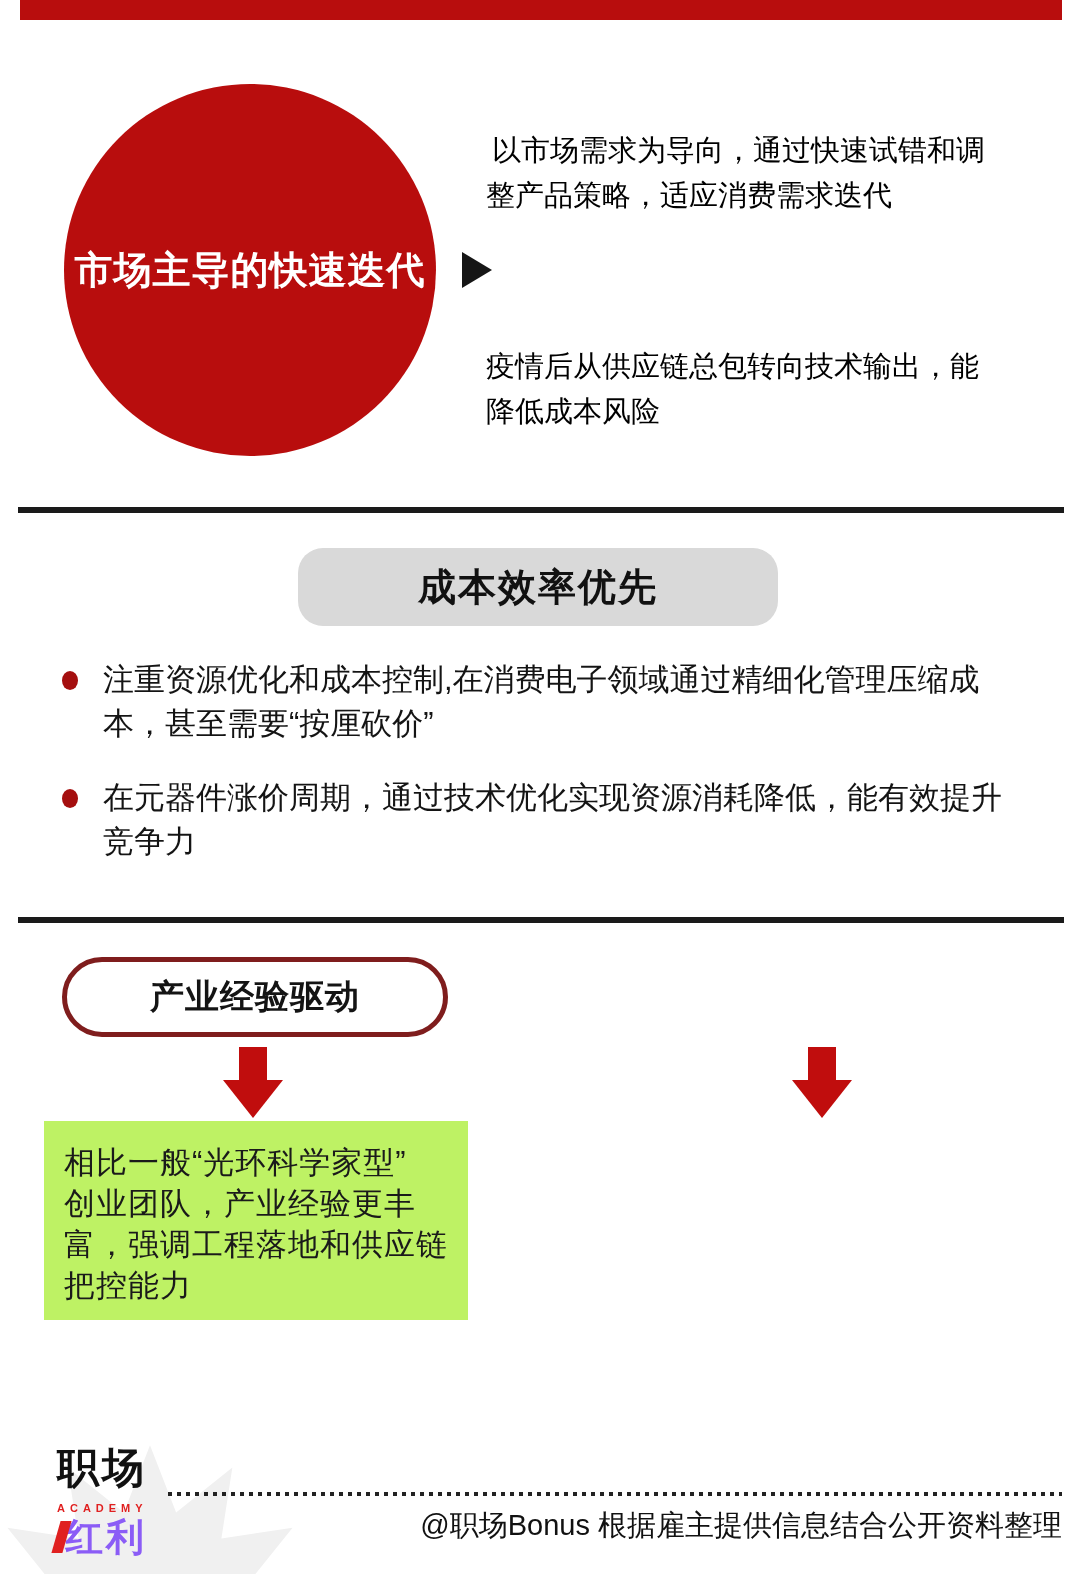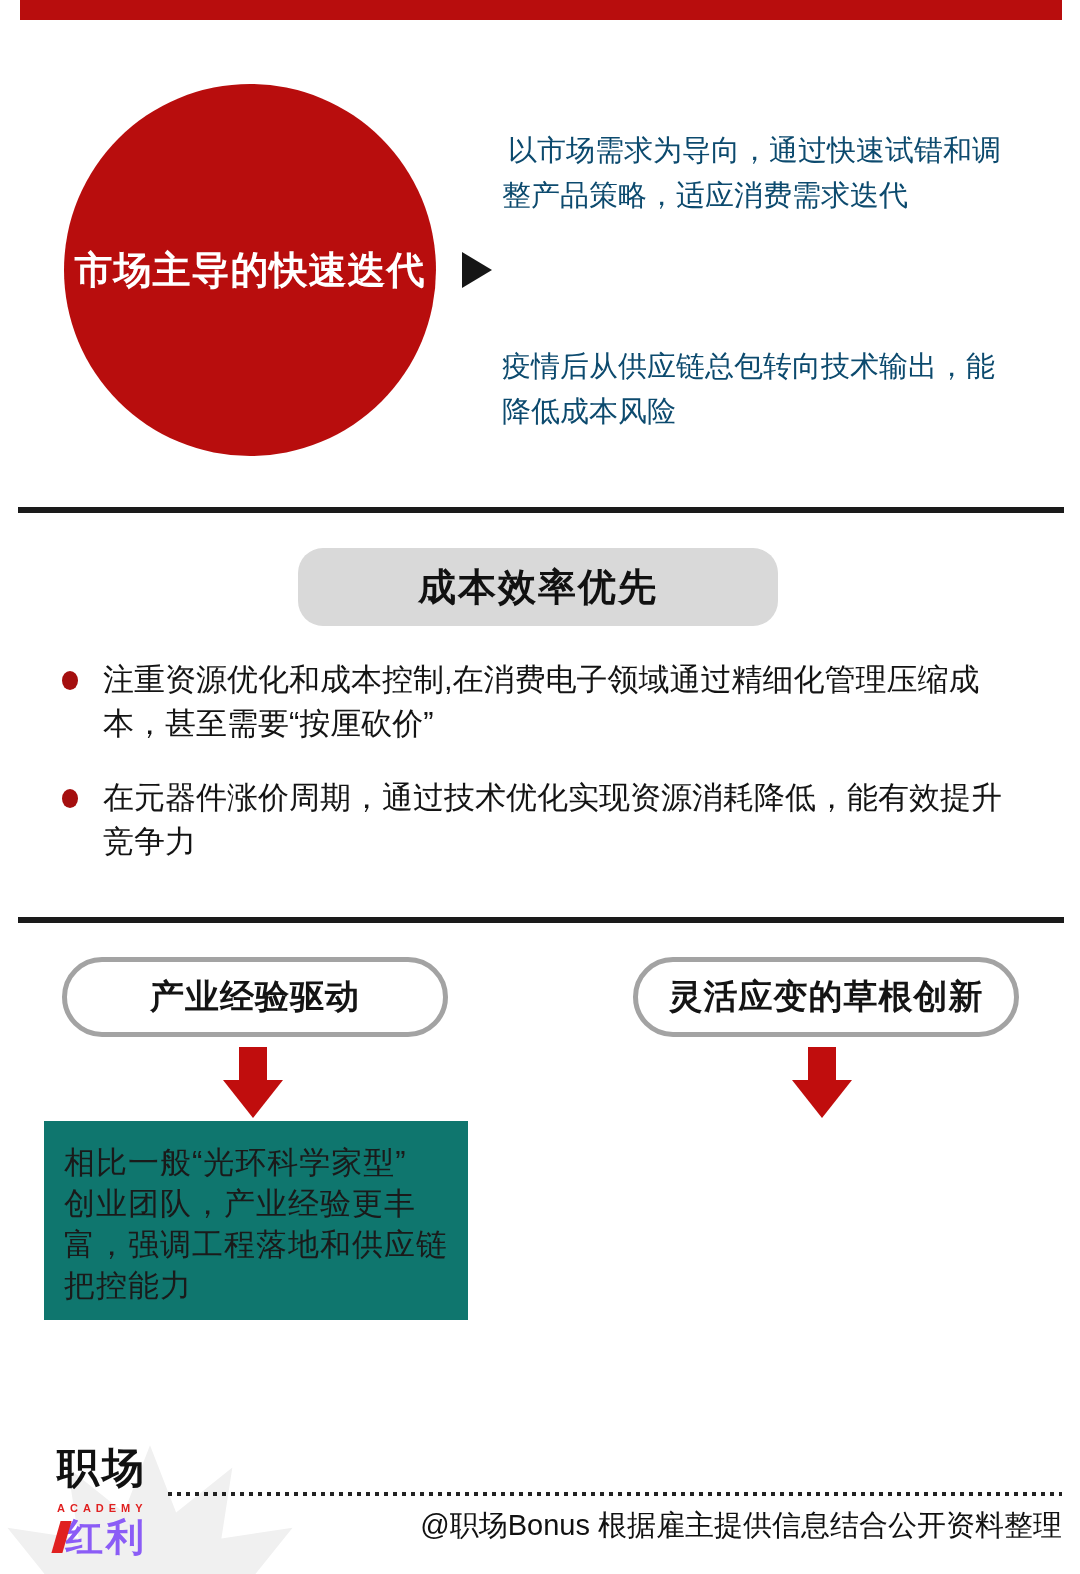--- a/index.html
+++ b/index.html
@@ -16,21 +16,21 @@
     background:#b80d0d;display:flex;align-items:center;justify-content:center;
   }
   .hero-circle .label{
     color:#ffffff;font-family:"Liberation Serif", serif;font-weight:bold;
     font-size:38px;letter-spacing:1px;white-space:nowrap;
   }
   .pointer-triangle{
     position:absolute;left:462px;top:252px;width:0;height:0;
     border-left:30px solid #161616;border-top:18px solid transparent;border-bottom:18px solid transparent;
   }
-  .hero-note{position:absolute;left:502px;width:520px;font-size:29px;line-height:45px;color:#0c4a6e;}
+  .hero-note{position:absolute;left:486px;width:520px;font-size:29px;line-height:45px;color:#000000;}
   .hero-note.n1{top:128px;}
   .hero-note.n1 .ln:first-child{padding-left:6px;}
   .hero-note.n2{top:318px;margin-top:26px;}
 
   
   .divider{position:absolute;left:18px;width:1046px;height:6px;background:#1a1a1a;}
   .divider.d1{top:507px;}
   .divider.d2{top:917px;}
 
   
@@ -42,37 +42,37 @@
   .bullet{position:absolute;left:62px;width:960px;}
   .bullet.b1{top:658px;}
   .bullet.b2{top:776px;}
   .bullet .dot{
     position:absolute;left:0;top:13px;width:16px;height:19px;border-radius:50%;background:#a50f0f;
   }
   .bullet .btext{margin-left:41px;width:905px;font-size:31px;line-height:44px;color:#141414;}
 
   
   .pill{
-    position:absolute;top:957px;height:80px;border:5px solid #a3a3a3;border-radius:46px;
+    position:absolute;top:957px;height:80px;border:5px solid #7f1d1d;border-radius:46px;
     background:#ffffff;display:flex;align-items:center;justify-content:center;box-sizing:border-box;
     font-family:"Liberation Serif", serif;font-weight:bold;font-size:34px;color:#141414;letter-spacing:1px;
   }
   .pill.left{left:62px;width:386px;}
   .pill.right{left:633px;width:386px;}
   .arrow-stem{position:absolute;top:1047px;width:28px;height:34px;background:#c00d0d;}
   .arrow-stem.left{left:239px;}
   .arrow-stem.right{left:808px;}
   .arrow-head{
     position:absolute;top:1080px;width:0;height:0;
     border-left:30px solid transparent;border-right:30px solid transparent;border-top:38px solid #c00d0d;
   }
   .arrow-head.left{left:223px;}
   .arrow-head.right{left:792px;}
   .pink-box{
-    position:absolute;top:1121px;height:199px;background:#0f766e;box-sizing:border-box;
+    position:absolute;top:1121px;height:199px;background:#bef264;box-sizing:border-box;
     padding:21px 20px;font-size:31px;line-height:41px;letter-spacing:1px;color:#1a1a1a;
   }
   .pink-box.left{left:44px;width:424px;}
   .pink-box.right{left:617px;width:423px;}
   .pink-box .ln{white-space:nowrap;}
 
   
   .starburst{position:absolute;left:-20px;top:1440px;width:340px;height:340px;}
   .logo{position:absolute;left:57px;top:1446px;width:120px;}
   .logo .zh-top{font-size:42px;font-weight:bold;color:#111;letter-spacing:3px;line-height:44px;}
@@ -125,23 +125,20 @@
       <div class="ln">在元器件涨价周期，通过技术优化实现资源消耗降低，能有效提升</div>
       <div class="ln">竞争力</div>
     </div>
   </div>
 
   <div class="divider d2"></div>
 
   <div class="pill left">
     <span>产业经验驱动</span>
   </div>
-  <div class="pill right">
-    <span>灵活应变的草根创新</span>
-  </div>
 
   <div class="arrow-stem left"></div>
   <div class="arrow-head left"></div>
   <div class="arrow-stem right"></div>
   <div class="arrow-head right"></div>
 
   <div class="pink-box left">
     <div class="ln">相比一般“光环科学家型”</div>
     <div class="ln">创业团队，产业经验更丰</div>
     <div class="ln">富，强调工程落地和供应链</div>

